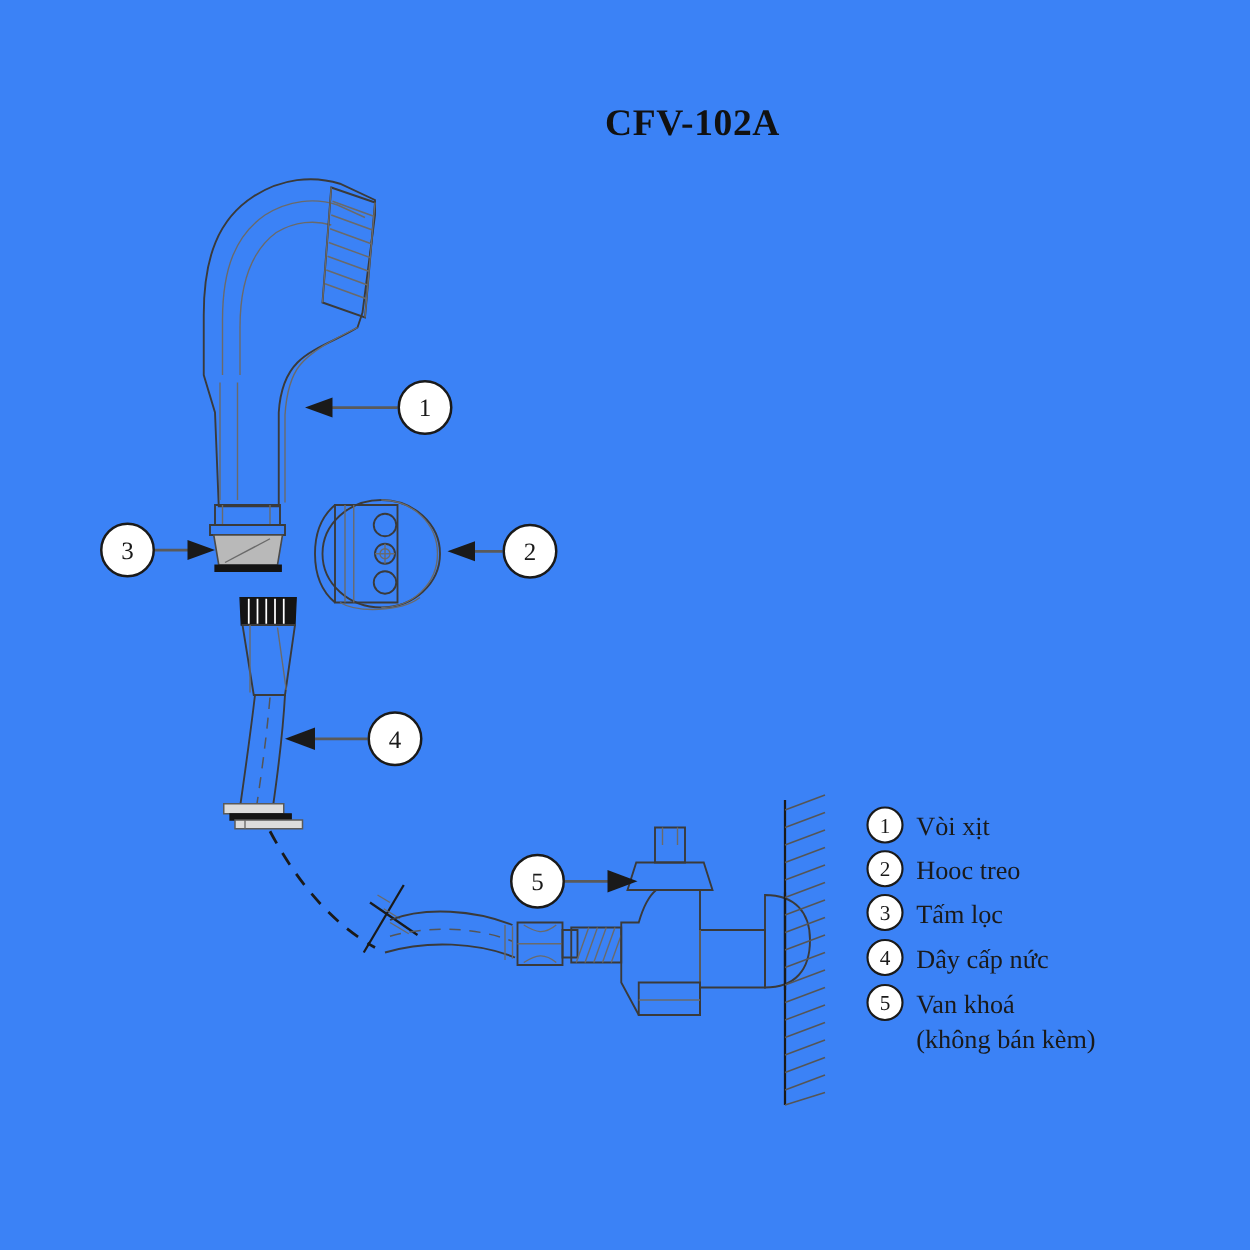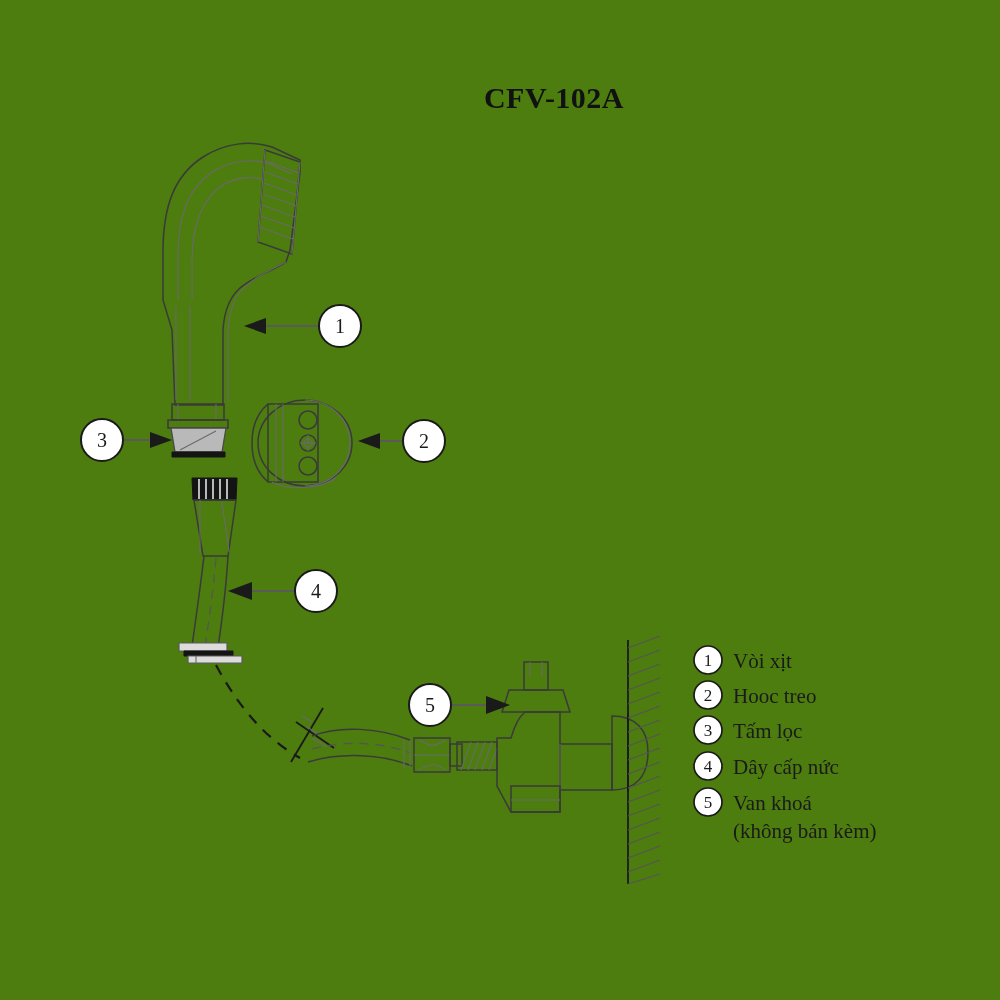--- a/index.html
+++ b/index.html
@@ -4,21 +4,21 @@
 <style>
   html, body {
     margin: 0;
     padding: 0;
     background: #ffffff;
   }
   #page {
     position: relative;
     width: 1000px;
     height: 1000px;
-    background: #4d7c0f;
+    background: #3b82f6;
     overflow: hidden;
     font-family: "Liberation Serif", "DejaVu Serif", serif;
   }
   #diagram-svg {
     position: absolute;
     left: 0;
     top: 0;
     width: 1000px;
     height: 1000px;
   }

